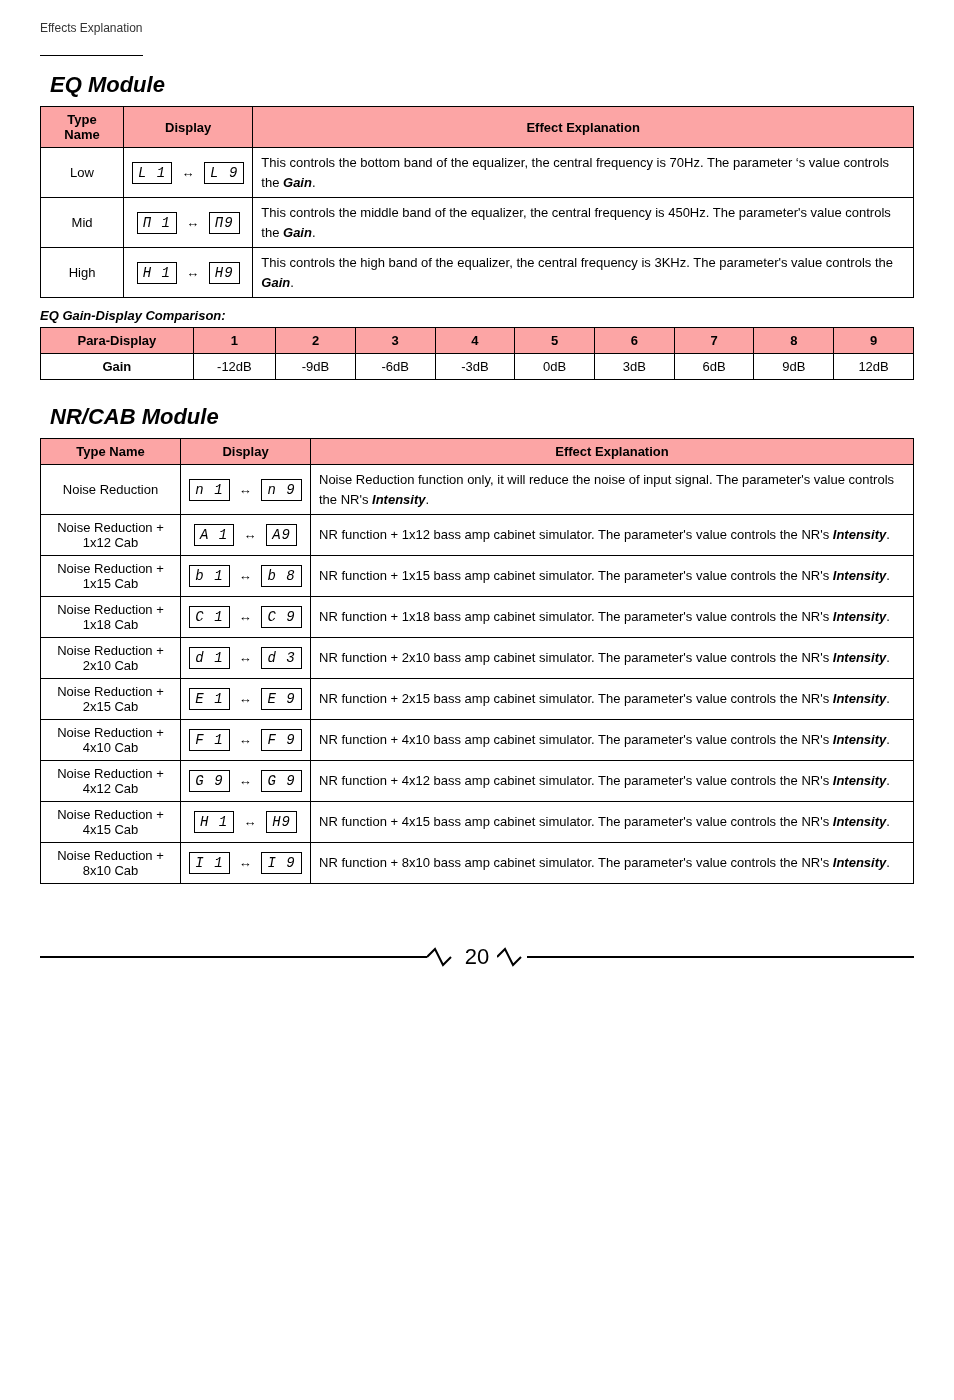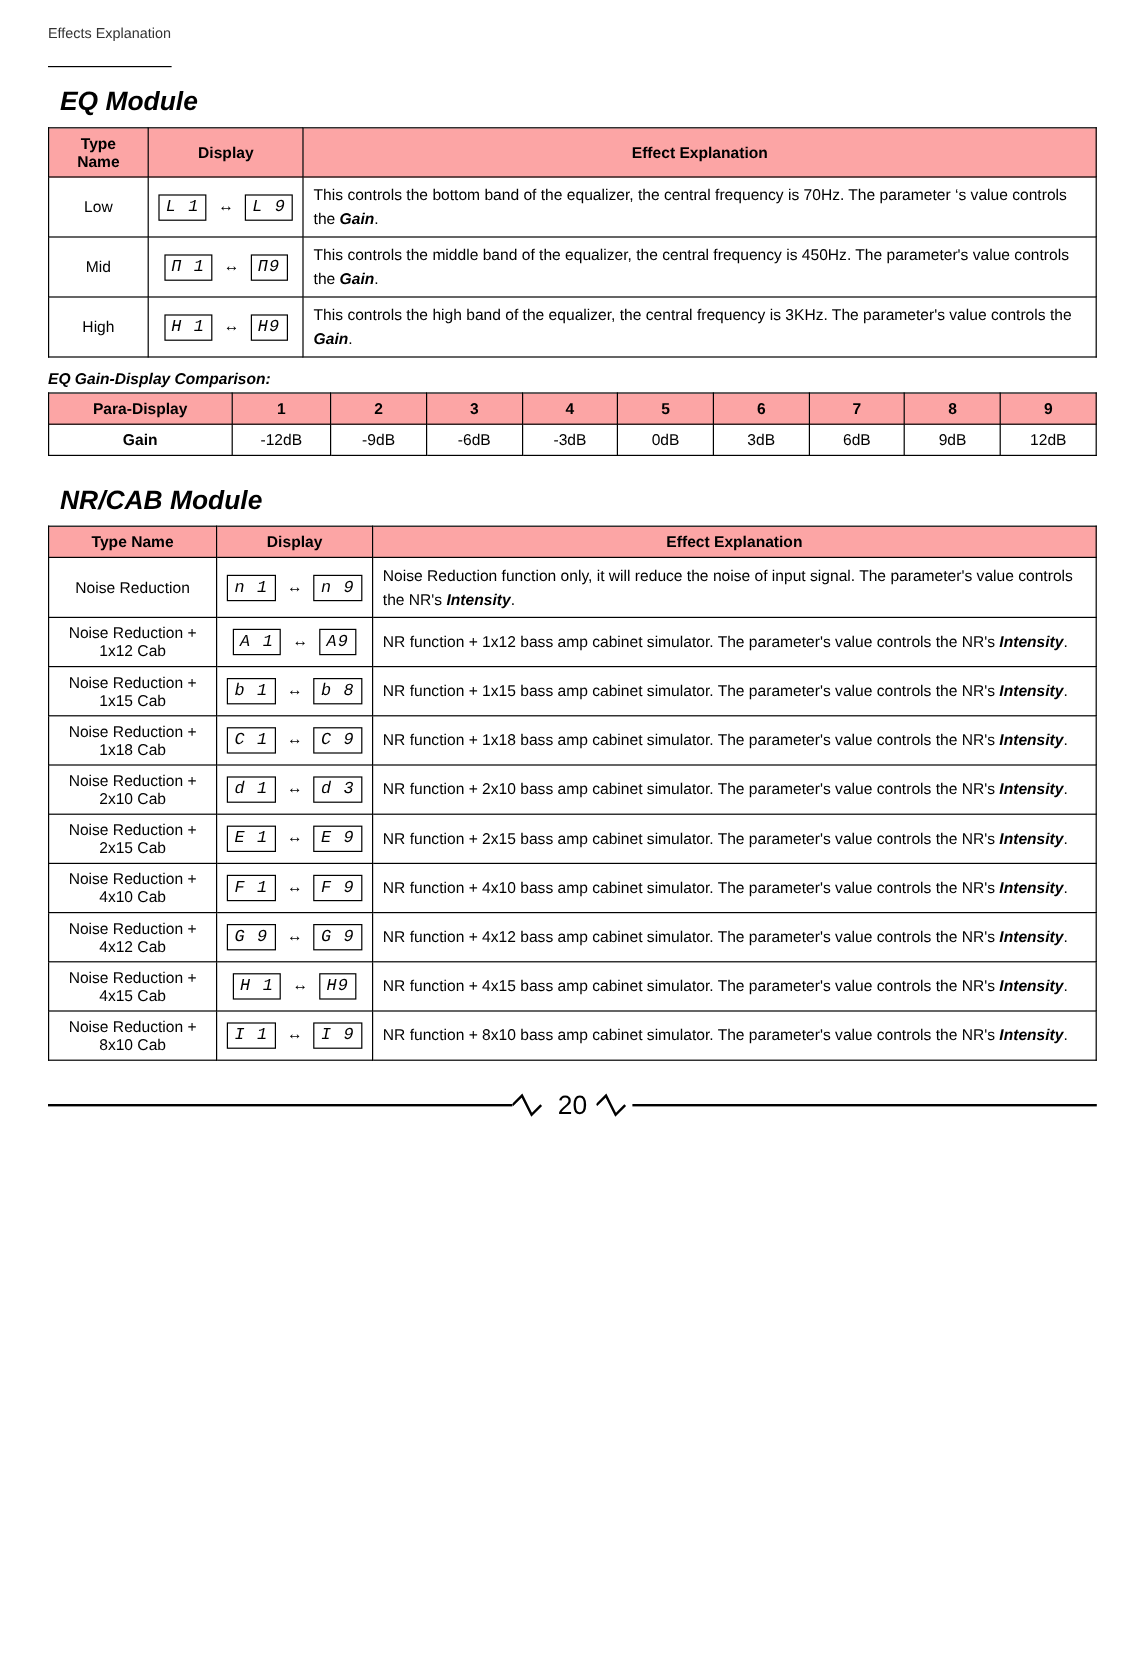--- a/index.html
+++ b/index.html
@@ -85,21 +85,21 @@
     
     .gain-table th, .gain-table td {
       min-width: 50px;
     }
 
     
     .page-footer {
       display: flex;
       align-items: center;
       justify-content: center;
-      margin-top: 24px;
+      margin-top: 60px;
       gap: 0;
     }
 
     .footer-line {
       flex: 1;
       height: 1.5px;
       background: #000;
     }
 
     .footer-page-num {

